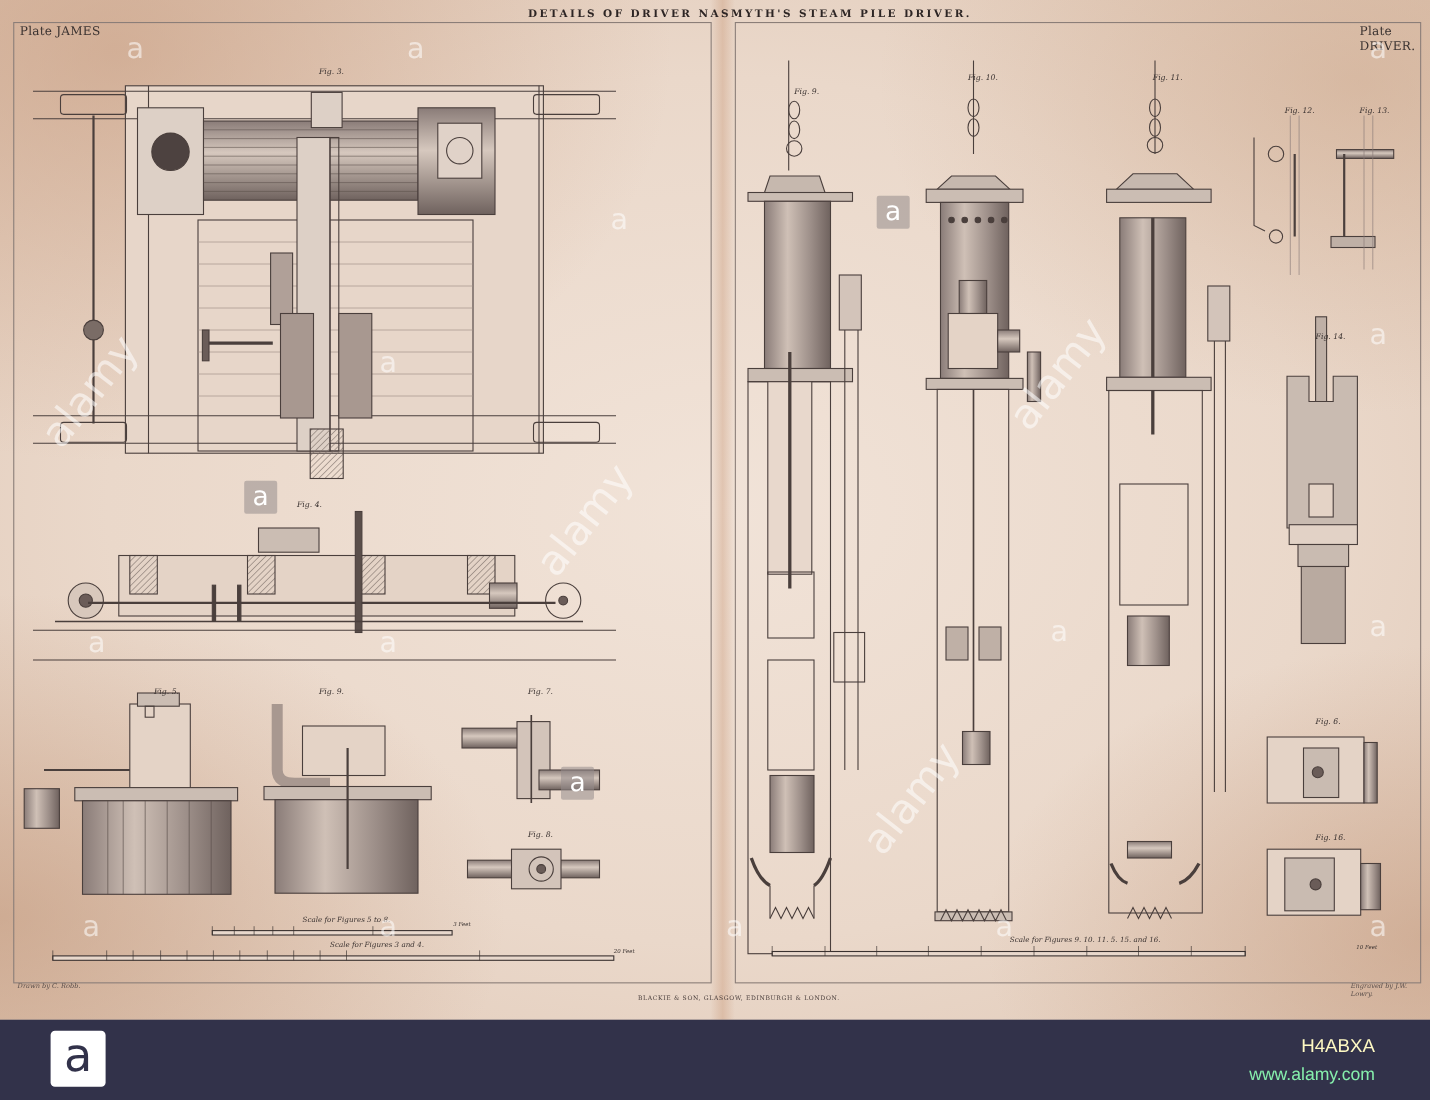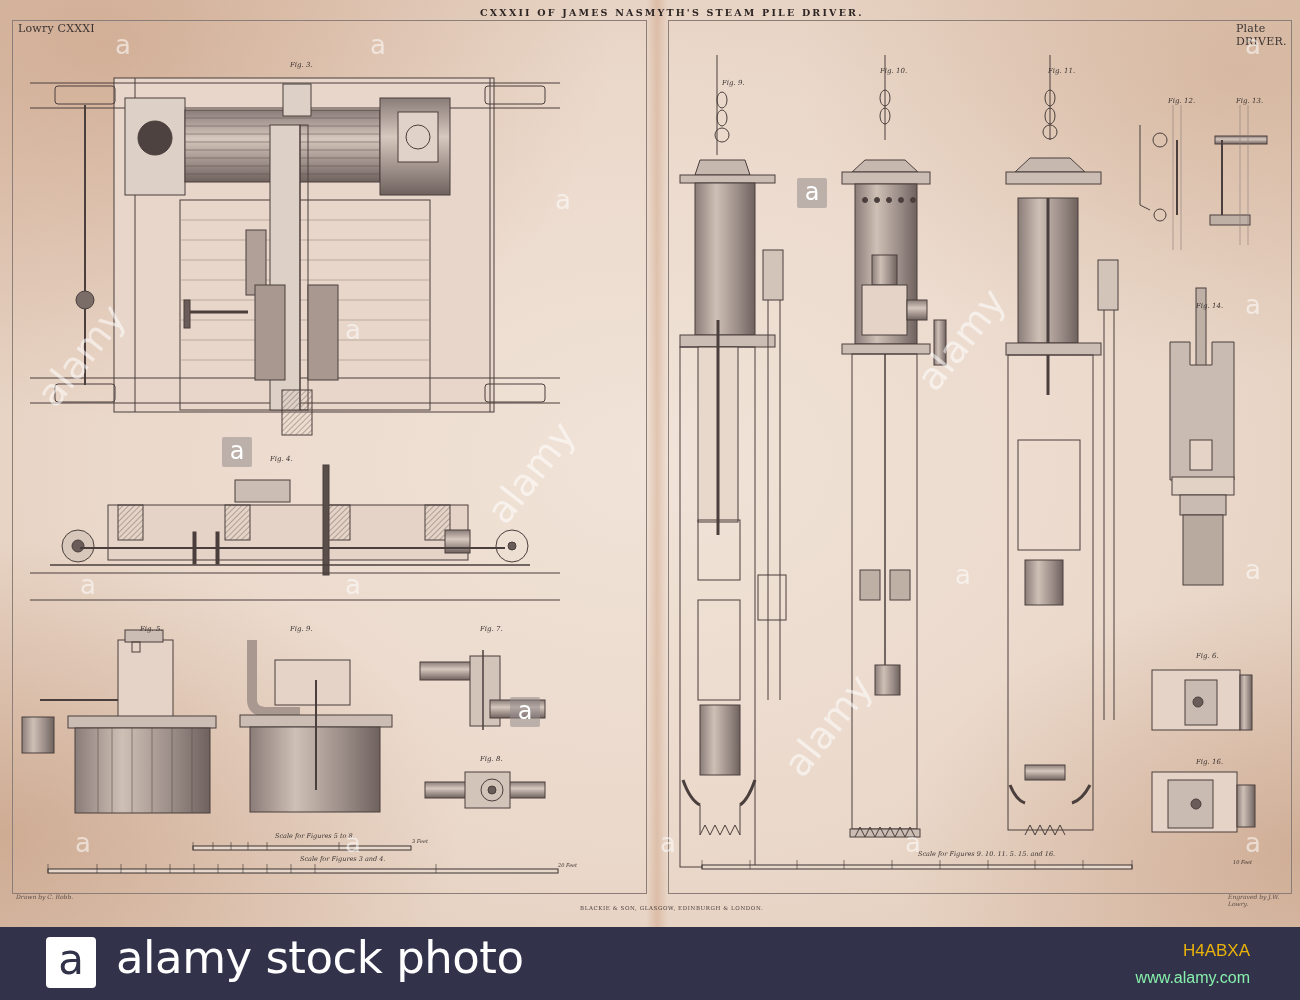--- a/index.html
+++ b/index.html
@@ -22,34 +22,34 @@
   .credit{position:absolute;font-size:6px;font-style:italic;color:#5a4e4a;}
   .imprint{position:absolute;font-size:5.5px;color:#4a3f3c;letter-spacing:.6px;}
   svg.draw{position:absolute;left:0;top:0;}
   .wm{position:absolute;color:rgba(255,255,255,.55);font-family:"DejaVu Sans",sans-serif;pointer-events:none;}
   .wm-a{font-size:26px;}
   .wm-box{position:absolute;width:30px;height:30px;background:rgba(150,140,140,.55);color:#fff;font-family:"DejaVu Sans",sans-serif;font-size:24px;text-align:center;line-height:28px;border-radius:2px;}
   .wm-word{font-size:38px;transform:rotate(-52deg);transform-origin:left top;}
   .footer{position:absolute;left:0;top:927px;width:1300px;height:73px;background:#32324a;}
   .logo-box{position:absolute;left:46px;top:10px;width:50px;height:51px;background:#fff;border-radius:4px;color:#32324a;font-family:"DejaVu Sans",sans-serif;font-size:42px;text-align:center;line-height:46px;}
   .logo-text{position:absolute;left:116px;top:4px;color:#fff;font-family:"DejaVu Sans",sans-serif;font-size:45px;letter-spacing:-.5px;}
-  .img-id{position:absolute;right:50px;top:14px;color:#eab308;font-family:"Liberation Sans",sans-serif;font-size:17px;}
+  .img-id{position:absolute;right:50px;top:14px;color:#fef9c3;font-family:"Liberation Sans",sans-serif;font-size:17px;}
   .img-url{position:absolute;right:50px;top:42px;color:#86efac;font-family:"Liberation Sans",sans-serif;font-size:16px;}
 </style>
 </head>
 <body>
 
 <div class="paper"></div>
 <div class="fold"></div>
 <div class="border-l"></div>
 <div class="border-r"></div>
 
-<div class="plate-label" style="left:18px;top:22px;">Lowry CXXXI</div>
+<div class="plate-label" style="left:18px;top:22px;">Plate JAMES</div>
 <div class="plate-label" style="left:1236px;top:22px;">Plate DRIVER.</div>
-<div class="title">CXXXII OF JAMES    NASMYTH'S STEAM PILE DRIVER.</div>
+<div class="title">DETAILS OF DRIVER    NASMYTH'S STEAM PILE DRIVER.</div>
 
 <svg class="draw" width="1300" height="927" viewBox="0 0 1300 927">
   <defs>
     <linearGradient id="cyl" x1="0" x2="1" y1="0" y2="0">
       <stop offset="0" stop-color="#8a7c78"></stop>
       <stop offset=".35" stop-color="#cfc0b6"></stop>
       <stop offset=".7" stop-color="#9d8f89"></stop>
       <stop offset="1" stop-color="#6f625e"></stop>
     </linearGradient>
     <linearGradient id="cylh" x1="0" x2="0" y1="0" y2="1">
@@ -371,16 +371,15 @@
 <div class="wm-box" style="left:797px;top:178px;">a</div>
 <div class="wm-box" style="left:222px;top:437px;">a</div>
 <div class="wm-box" style="left:510px;top:697px;">a</div>
 <div class="wm wm-word" style="left:28px;top:388px;">alamy</div>
 <div class="wm wm-word" style="left:478px;top:505px;">alamy</div>
 <div class="wm wm-word" style="left:908px;top:372px;">alamy</div>
 <div class="wm wm-word" style="left:775px;top:758px;">alamy</div>
 
 <div class="footer">
   <div class="logo-box">a</div>
-  <div class="logo-text">alamy stock photo</div>
   <div class="img-id">H4ABXA</div>
   <div class="img-url">www.alamy.com</div>
 </div>
 
 </body></html>

